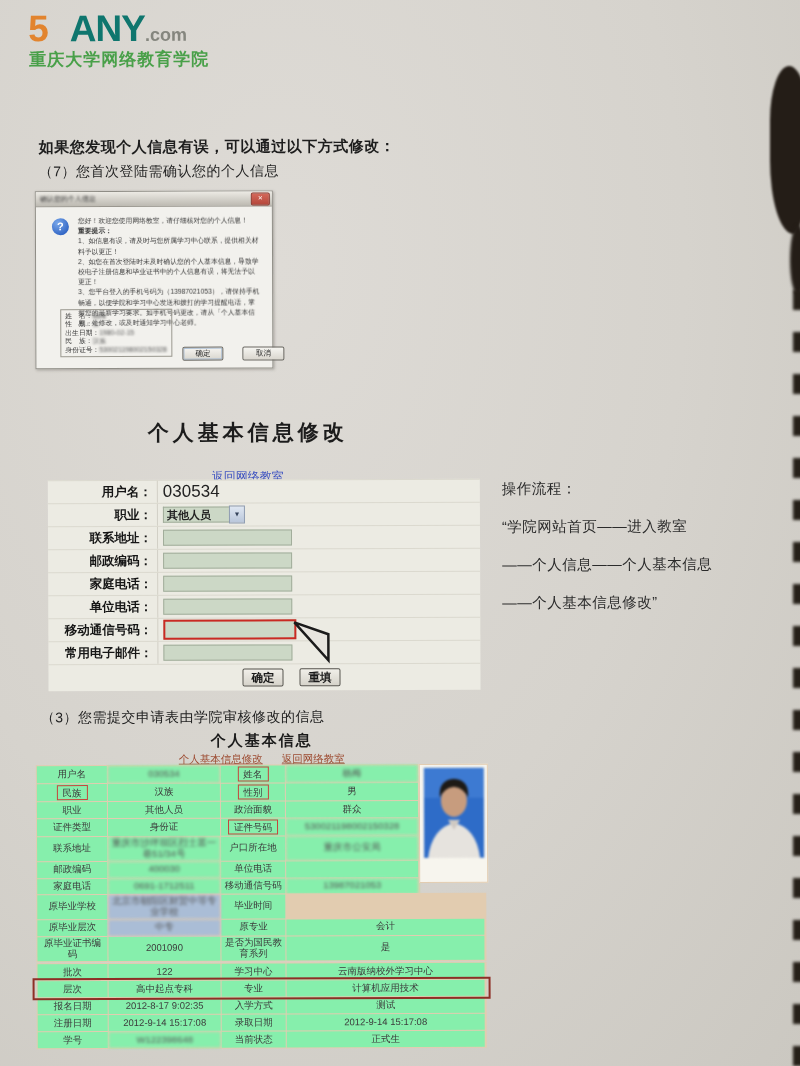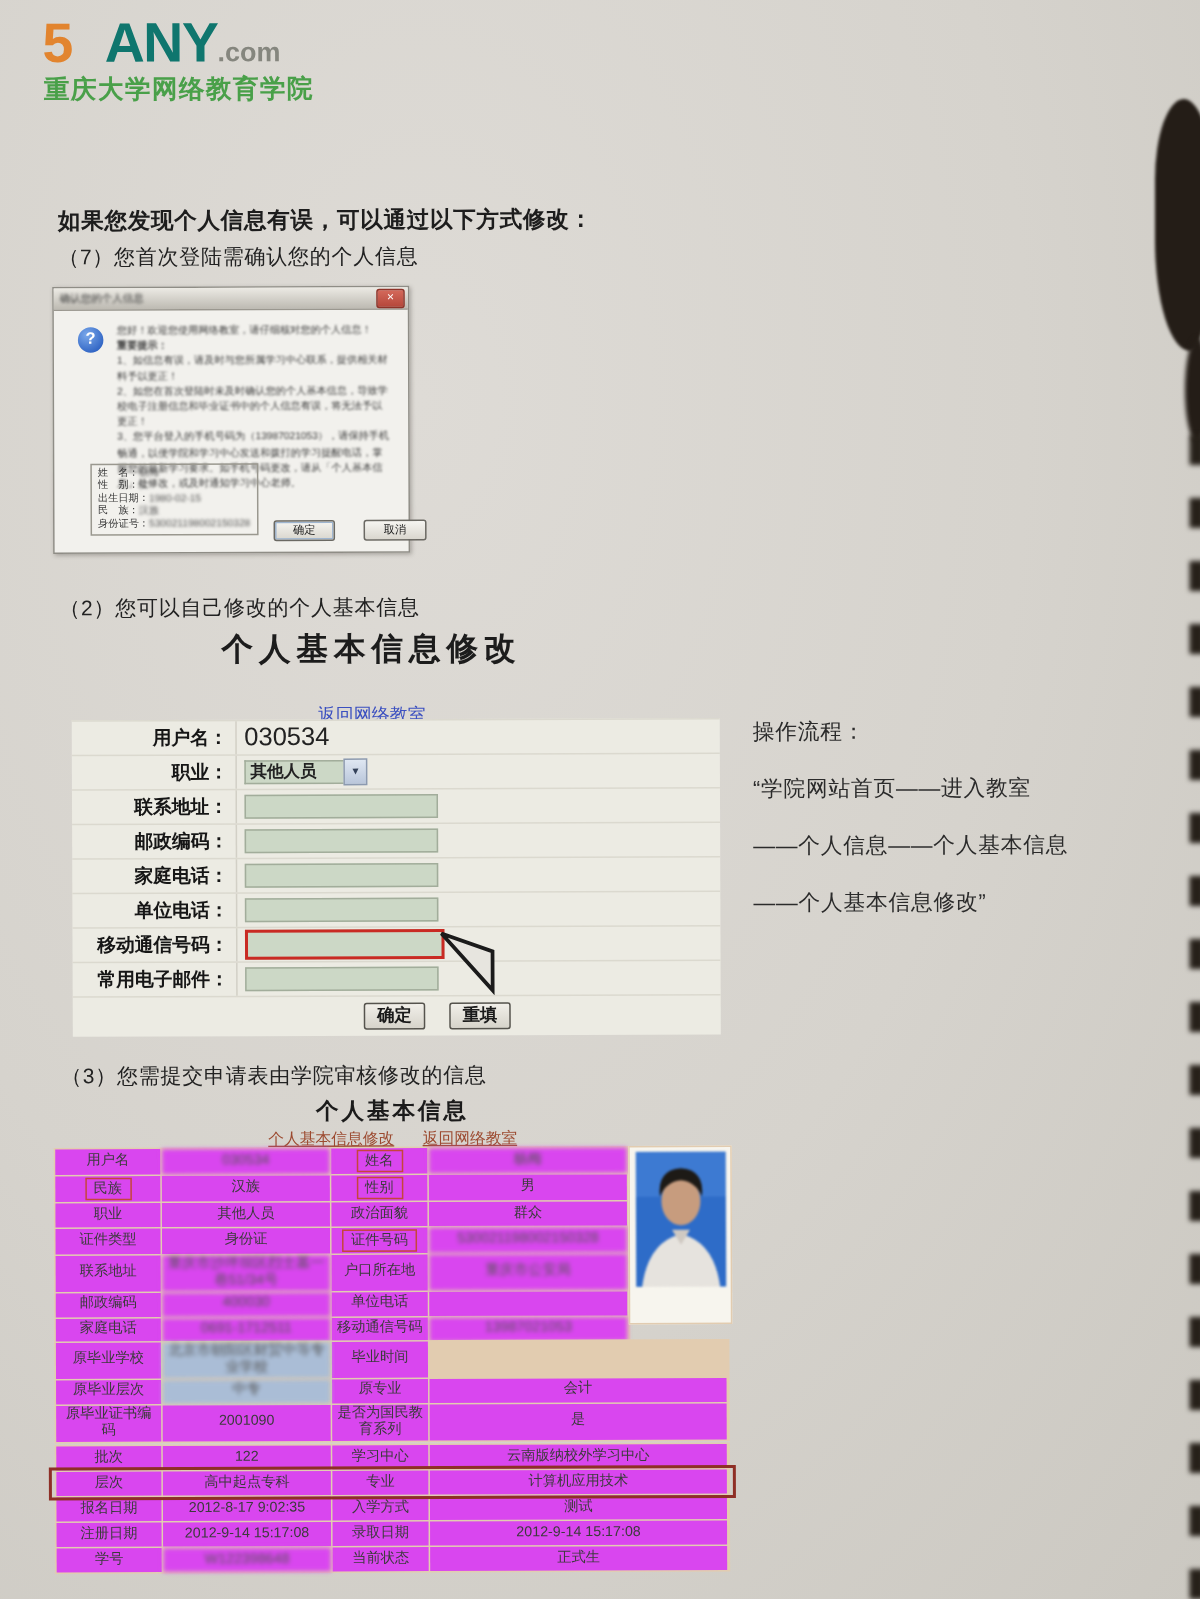--- a/index.html
+++ b/index.html
@@ -90,21 +90,21 @@
   .r-title{font-size:15px;font-weight:700;color:#1b1b1b;letter-spacing:2px;margin:0;}
   .r-links{margin-top:2px;font-size:10.5px;}
   .r-links a{color:#9c4a30;text-decoration:underline;margin:0 8px;}
 
   .rtable{position:absolute;background:#e2ccb0;padding:1px;}
   .t1{left:35px;top:764px;width:382px;}
   .t2{left:35px;top:893px;width:448px;}
   .t3{left:35px;top:962px;width:448px;}
   .trow{display:grid;gap:1px;margin-top:1px;position:relative;}
   .trow:first-child{margin-top:0;}
-  .tcell{background:#d946ef;min-height:14px;display:flex;align-items:center;justify-content:center;
+  .tcell{background:#86efac;min-height:14px;display:flex;align-items:center;justify-content:center;
          font-size:9.5px;color:#3b3b3b;padding:1px 2px;text-align:center;line-height:1.15;}
   .rowbox::after{content:"";position:absolute;inset:-3px -5px;border:2px solid #8e2f26;pointer-events:none;z-index:3;}
   .redbox{border:1.5px solid #c5463c;padding:0 5px;display:inline-block;line-height:13px;}
   .blur{filter:blur(1.5px);color:#555;}
   .sel{background:#aabdd6;}
 
   .photo-cell{position:absolute;left:418px;top:764px;width:69px;height:119px;background:#f7f5ee;
               border:1px solid #e2ccb0;box-sizing:border-box;display:flex;justify-content:center;}
   .photo-cell svg{margin-top:3px;filter:blur(0.8px);}
 
@@ -143,21 +143,20 @@
         <div class="dlg-row"><span>出生日期：</span><span class="v">1980-02-15</span></div>
         <div class="dlg-row"><span>民　族：</span><span class="v">汉族</span></div>
         <div class="dlg-row"><span>身份证号：</span><span class="v">530021198002150328</span></div>
       </div>
       <div class="dlg-btns">
         <button class="dlg-btn dlg-ok">确定</button>
         <button class="dlg-btn dlg-cancel">取消</button>
       </div>
     </div>
 
-    <div class="stepline s2">（2）您可以自己修改的个人基本信息</div>
 
     <div class="m-head">
       <h2 class="m-title">个人基本信息修改</h2><br>
       <a class="m-link">返回网络教室</a>
       <div class="m-sub">030534，可以修改以下个人信息。</div>
     </div>
 
     <div class="form">
       <div class="frow">
         <div class="flabel">用户名：</div>

